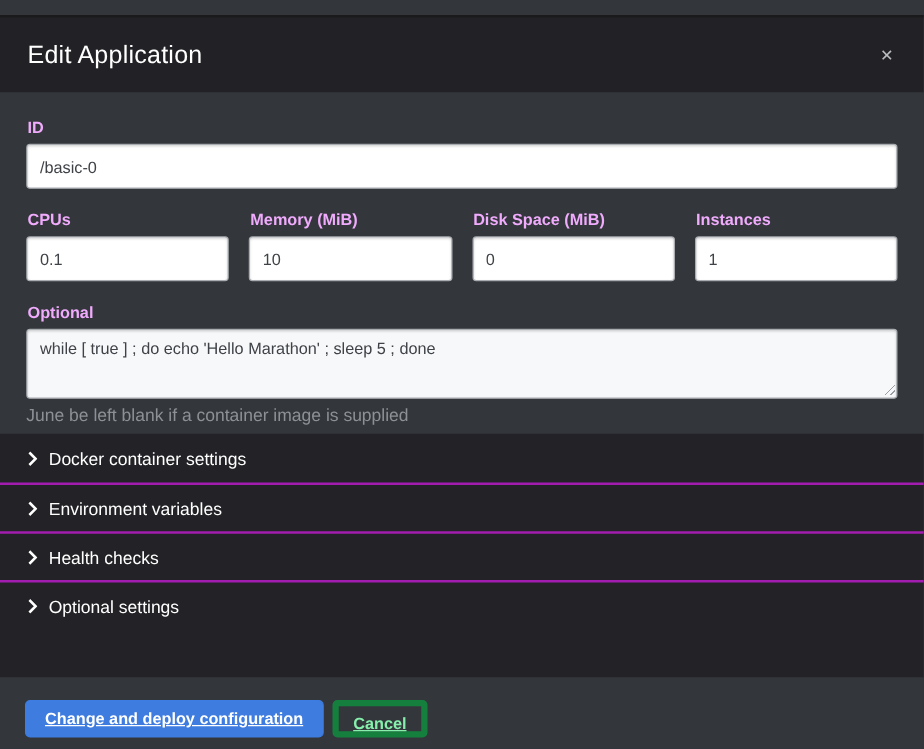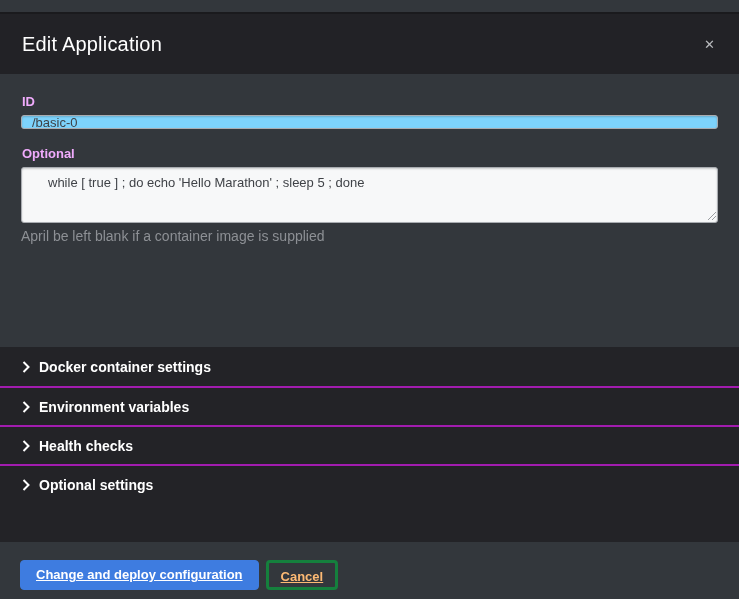--- a/index.html
+++ b/index.html
@@ -45,22 +45,22 @@
   .form-label {
     display: block;
     color: #f0abfc;
     font-size: 13px;
     font-weight: 700;
     margin: 0 0 6px 1px;
   }
   .text-input {
     display: block;
     width: 100%;
-    height: 14px;
-    background: #7dd3fc;
+    height: 36px;
+    background: #ffffff;
     border: 1px solid #a9acb1;
     border-radius: 3px;
     box-shadow: inset 0 1px 2px rgba(0,0,0,.18);
     padding: 0 10px;
     font-family: inherit;
     font-size: 13px;
     color: #3f4247;
     outline: none;
   }
   .grid-row {
@@ -72,21 +72,21 @@
   .command-group { margin-top: 17px; }
   .textarea-wrap { position: relative; }
   .command-textarea {
     display: block;
     width: 100%;
     height: 56px;
     background: #f7f8f9;
     border: 1px solid #a9acb1;
     border-radius: 3px;
     box-shadow: inset 0 1px 2px rgba(0,0,0,.18);
-    padding: 7px 26px;
+    padding: 7px 10px;
     font-family: inherit;
     font-size: 13px;
     color: #3f4247;
     resize: none;
     outline: none;
   }
   .resize-grip {
     position: absolute;
     right: 2px; bottom: 3px;
     width: 10px; height: 10px;
@@ -113,21 +113,21 @@
   }
   .accordion-row + .accordion-row { border-top: 2px solid #a21caf; }
   .chevron-icon {
     flex: 0 0 auto;
     display: inline-flex;
     margin-top: 1px;
   }
   .accordion-label {
     color: #ffffff;
     font-size: 14px;
-    font-weight: 700;
+    font-weight: 400;
     margin-left: 9px;
   }
   
   .modal-footer {
     flex: 1 1 auto;
     background: #33373c;
     padding: 18px 20px;
     display: flex;
     align-items: flex-start;
     gap: 7px;
@@ -143,50 +143,68 @@
     text-decoration: underline;
   }
   .btn-primary {
     background: #3e7ce0;
     border: 1px solid #3e7ce0;
     color: #ffffff;
     padding: 0 15px;
   }
   .btn-cancel {
     background: transparent;
-    border: 3px solid #15803d;
-    color: #fdba74;
+    border: 5px solid #15803d;
+    color: #86efac;
     padding: 0 12px;
   }
 </style>
 </head>
 <body>
 
 <div class="modal">
 
   <div class="modal-header">
     <div class="modal-title">Edit Application</div>
     <div class="close-btn">✕</div>
   </div>
 
   <div class="modal-body">
 
     <div class="form-group">
       <label class="form-label">ID</label>
       <input class="text-input" type="text" value="/basic-0" style="">
     </div>
 
+    <div class="grid-row">
+      <div>
+        <label class="form-label">CPUs</label>
+        <input class="text-input" type="text" value="0.1" style="">
+      </div>
+      <div>
+        <label class="form-label">Memory (MiB)</label>
+        <input class="text-input" type="text" value="10" style="">
+      </div>
+      <div>
+        <label class="form-label">Disk Space (MiB)</label>
+        <input class="text-input" type="text" value="0" style="">
+      </div>
+      <div>
+        <label class="form-label">Instances</label>
+        <input class="text-input" type="text" value="1" style="">
+      </div>
+    </div>
 
     <div class="command-group">
       <label class="form-label">Optional</label>
       <div class="textarea-wrap">
         <textarea class="command-textarea" style="">while [ true ] ; do echo 'Hello Marathon' ; sleep 5 ; done</textarea>
         <div class="resize-grip"></div>
       </div>
-      <div class="help-text">April be left blank if a container image is supplied</div>
+      <div class="help-text">June be left blank if a container image is supplied</div>
     </div>
 
   </div>
 
   <div class="accordion">
 
     <div class="accordion-row">
       <span class="chevron-icon">
         <svg width="8" height="12" viewBox="0 0 8 12">
             <polyline points="1.5,1 6.5,6 1.5,11" fill="none" stroke="#ffffff" stroke-width="2"></polyline>

